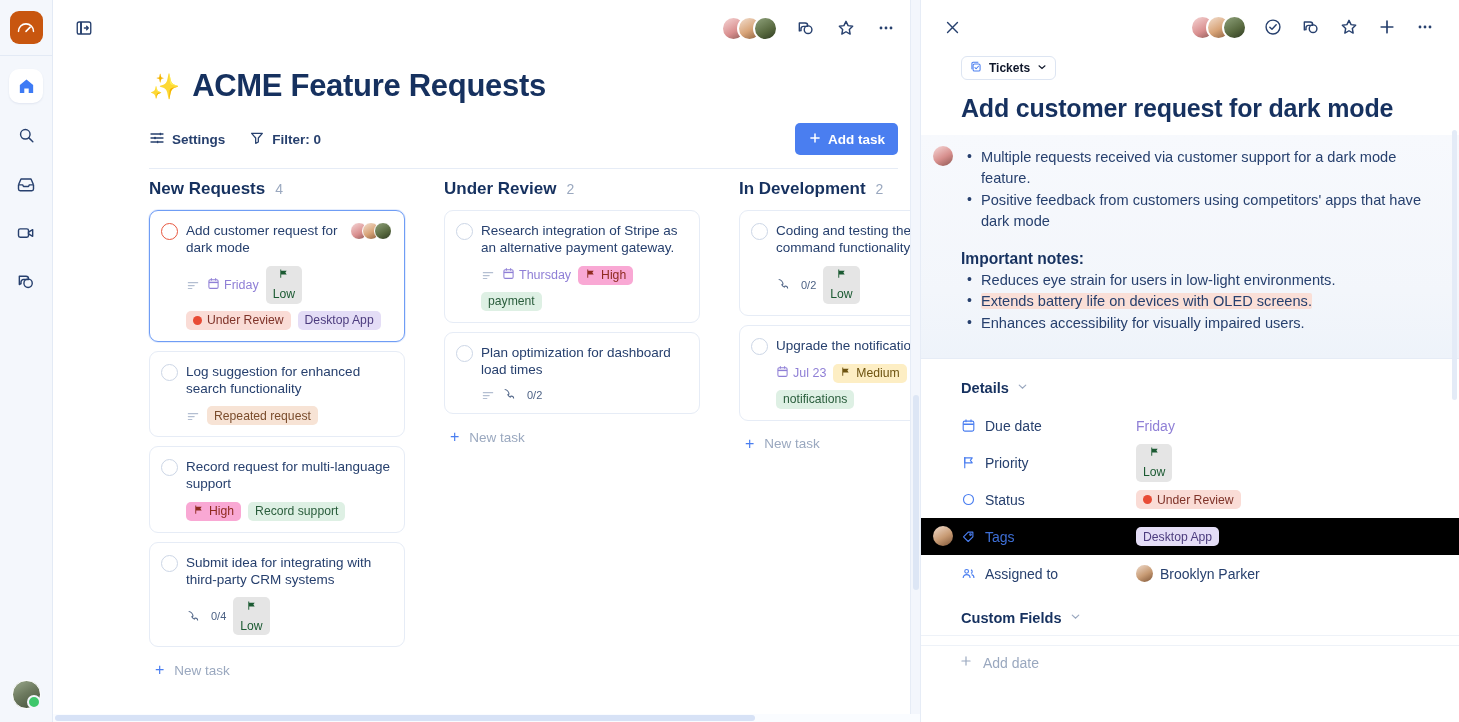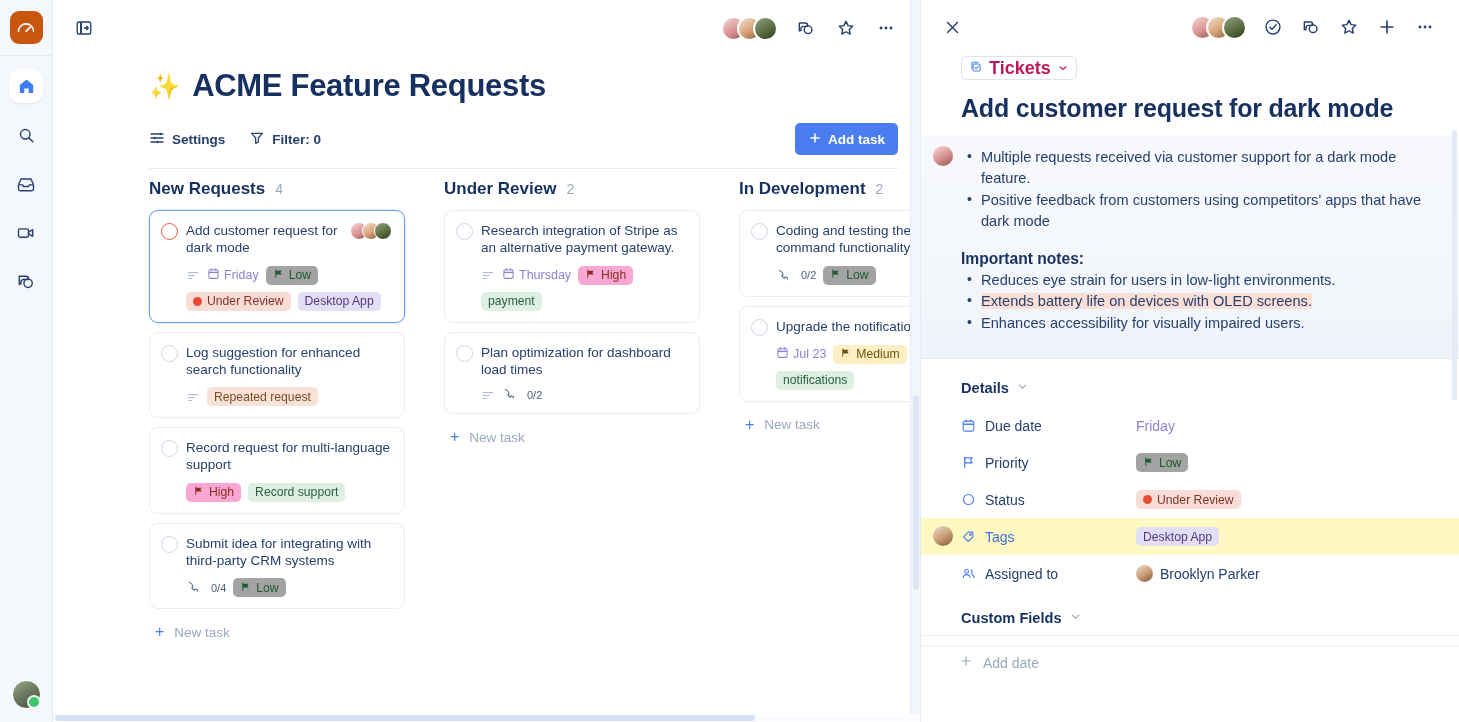--- a/index.html
+++ b/index.html
@@ -120,21 +120,21 @@
   .check.red { border-color: #e8573f; }
   .card-title { font-size: 13.5px; line-height: 1.28; color: #27406e; flex: 1; }
   .card-avs { display: flex; margin-left: 4px; }
   .card-avs .av { width: 18px; height: 18px; border-radius: 50%; border: 1.5px solid #fff; margin-left: -6px; }
   .card-avs .av:first-child { margin-left: 0; }
   .meta { display: flex; flex-wrap: wrap; align-items: center; gap: 7px; margin: 9px 0 0 25px; }
   .meta-icon { color: #b3bed1; display: flex; align-items: center; }
   .date-chip { display: flex; align-items: center; gap: 4px; font-size: 12.5px; color: #8f7fd6; }
   .sub-chip { display: flex; align-items: center; gap: 12px; font-size: 11px; color: #4d6285; }
   .pill { font-size: 12.2px; border-radius: 5px; padding: 2.5px 7px; display: inline-flex; align-items: center; gap: 5px; white-space: nowrap; }
-  .pill.low { background: #a3a3a3; color: #1b5a32; }
+  .pill.low { background: #e5e5e5; color: #1b5a32; flex-direction: column; }
   .pill.high { background: #f9a8d4; color: #8f2b20; }
   .pill.medium { background: #fdeec4; color: #6d5310; }
   .pill.status { background: #fadcd6; color: #7e3228; }
   .pill.tag-purple { background: #e4ddf6; color: #4c3c7e; }
   .pill.tag-green { background: #def0e4; color: #2a5d3c; }
   .pill.tag-peach { background: #f7e3d5; color: #7a4c2c; }
   .dot { width: 9px; height: 9px; border-radius: 50%; background: #e84b35; }
   .new-task { display: flex; align-items: center; gap: 10px; padding: 14px 0 0 6px; color: #9aa8bf; font-size: 13.5px; }
   .new-task .plus { color: #4a7ef0; font-size: 16px; }
 
@@ -154,21 +154,21 @@
     border-left: 1px solid #e6ecf6;
   }
   .detail-top { height: 54px; display: flex; align-items: center; padding: 0 22px 0 20px; }
   .close-x { width: 22px; height: 22px; display: flex; align-items: center; justify-content: center; color: #27406e; }
   .detail-top-right { margin-left: auto; display: flex; align-items: center; gap: 14px; }
 
   .ticket-chip {
     display: inline-flex; align-items: center; gap: 6px;
     border: 1px solid #dde5f2; border-radius: 6px;
     height: 24px; padding: 0 7px; margin: 2px 0 0 40px;
-    font-size: 18px; font-weight: 700; color: #be185d;
+    font-size: 12px; font-weight: 700; color: #0f172a;
   }
   .detail-title {
     font-size: 25px; font-weight: 700; color: #16315f;
     padding: 14px 30px 0 40px; letter-spacing: -.2px;
   }
   .desc-block {
     margin-top: 12px;
     background: linear-gradient(180deg,#f7f9fd 0%,#f3f6fb 70%,#eef3fa 100%);
     border-bottom: 1px solid #e6ecf6;
     padding: 12px 30px 24px 40px;
@@ -194,21 +194,21 @@
   .section-head {
     display: flex; align-items: center; gap: 7px;
     font-size: 14.6px; font-weight: 700; color: #16315f;
     padding: 21px 0 0 40px;
   }
   .rows { margin-top: 11px; }
   .row {
     display: flex; align-items: center;
     height: 37px; padding-left: 40px; position: relative;
   }
-  .row.highlight { background: #fef9c3; }
+  .row.highlight { background: #000000; }
   .row-avatar {
     position: absolute; left: 12px; top: 8px;
     width: 20px; height: 20px; border-radius: 50%;
     background: linear-gradient(150deg,#f0dccd,#c79a73 55%,#7d5436);
   }
   .row-label { display: flex; align-items: center; gap: 9px; width: 175px; font-size: 14px; color: #27406e; }
   .row-label .ico { color: #4a7ef0; display: flex; align-items: center; }
   .row-label.accent { color: #3e6fd6; }
   .row-value { font-size: 14px; color: #27406e; display: flex; align-items: center; gap: 7px; }
   .row-value.purple { color: #8f7fd6; }

